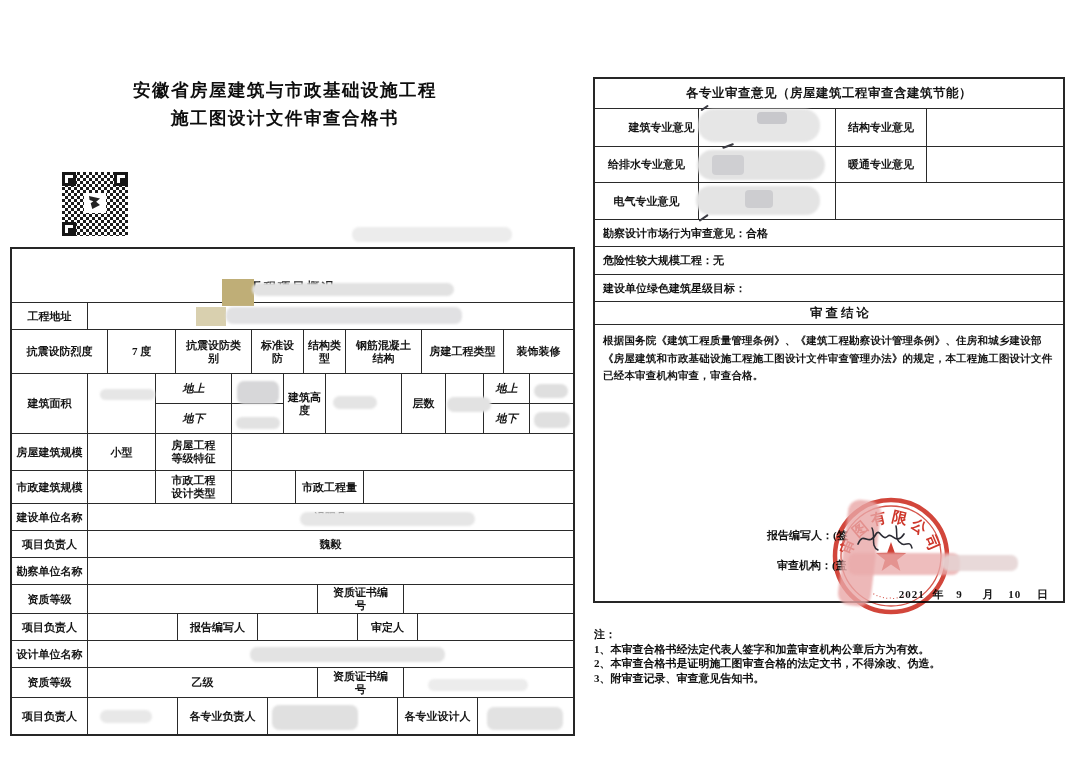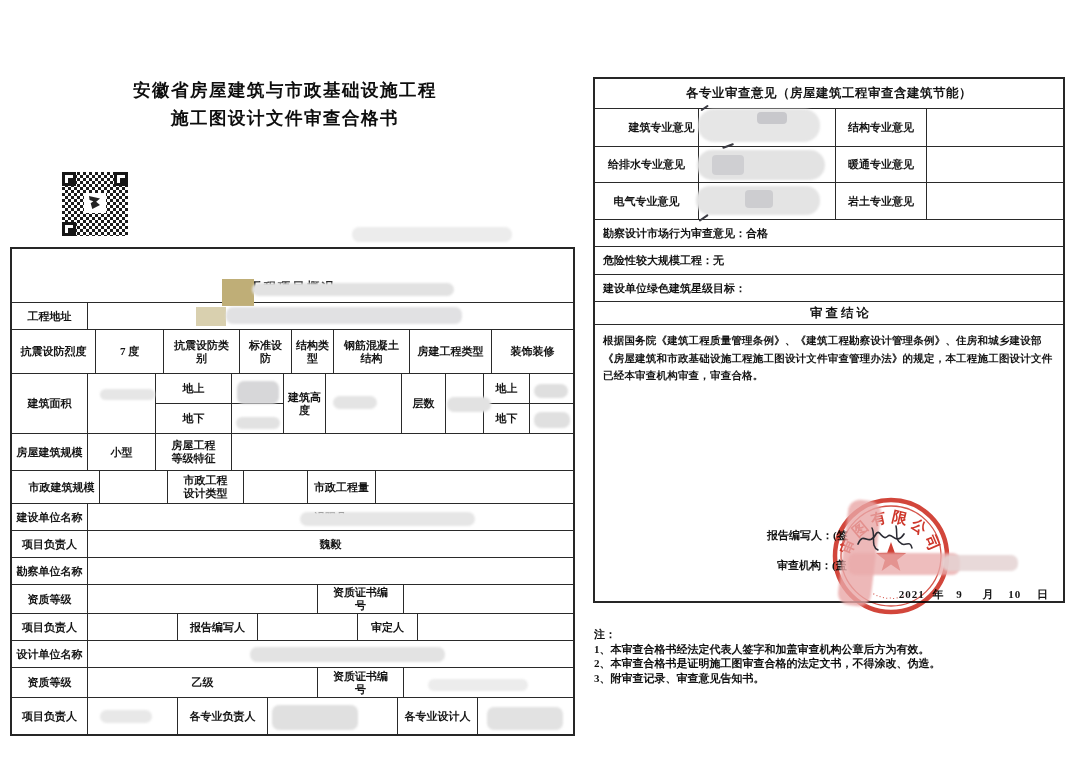--- a/index.html
+++ b/index.html
@@ -21,21 +21,21 @@
   
   .tbl{box-sizing:border-box;border:2px solid #262626;background:#fff;display:flex;flex-direction:column;}
   .row{display:flex;border-bottom:1.5px solid #2a2a2a;box-sizing:border-box;}
   .row:last-child{border-bottom:none;}
   .cell{box-sizing:border-box;border-right:1.5px solid #2a2a2a;display:flex;align-items:center;
         justify-content:center;text-align:center;font-weight:bold;font-size:11px;line-height:13px;
         padding:1px 2px;position:relative;color:#151515;}
   .cell:last-child{border-right:none;}
   .cell.left{justify-content:flex-start;text-align:left;padding-left:8px;}
   .subcol{display:flex;flex-direction:column;padding:0;align-items:stretch;}
-  .subcol>.sub{flex:1;display:flex;align-items:center;justify-content:center;border-bottom:1.5px solid #2a2a2a;}
+  .subcol>.sub{flex:1;display:flex;align-items:center;justify-content:center;border-bottom:1.5px solid #2a2a2a;font-style:italic;}
   .subcol>.sub:last-child{border-bottom:none;}
   .hdr{font-size:12.5px;letter-spacing:2px;}
   
   .redact{position:absolute;border-radius:7px;filter:blur(1.3px);}
   .tan{position:absolute;filter:blur(0.6px);}
   .patch{position:absolute;border-radius:4px;}
   .tick{position:absolute;height:1.6px;background:#3a3a42;border-radius:1px;}
   
   .concl-body{position:relative;display:block !important;text-align:left;}
   .concl-par{padding:7px 9px 0 8px;font-size:10.5px;line-height:17.5px;font-weight:bold;
@@ -65,21 +65,21 @@
 
   <div class="abs tbl" style="left:10px;top:247px;width:565px;height:489px;">
     <div class="row" style="height:30px;margin-top:24px;">
       <div class="cell hdr" style="flex:1;">工程项目概况</div>
     </div>
     <div class="row" style="height:27px;">
       <div class="cell" style="width:76px;">工程地址</div>
       <div class="cell" style="flex:1;"></div>
     </div>
     <div class="row" style="height:44px;">
-      <div class="cell" style="width:84px;">抗震设防烈度</div>
+      <div class="cell" style="width:96px;">抗震设防烈度</div>
       <div class="cell" style="width:68px;">7 度</div>
       <div class="cell" style="width:76px;padding:1px 10px;">抗震设防类别</div>
       <div class="cell" style="width:52px;padding:1px 6px;">标准设防</div>
       <div class="cell" style="width:42px;">结构类型</div>
       <div class="cell" style="width:76px;padding:1px 8px;">钢筋混凝土结构</div>
       <div class="cell" style="width:82px;">房建工程类型</div>
       <div class="cell" style="flex:1;">装饰装修</div>
     </div>
     <div class="row" style="height:60px;">
       <div class="cell" style="width:76px;">建筑面积</div>
@@ -104,21 +104,21 @@
         <div class="sub"></div>
         <div class="sub"></div>
       </div>
     </div>
     <div class="row" style="height:37px;">
       <div class="cell" style="width:76px;">房屋建筑规模</div>
       <div class="cell" style="width:68px;">小型</div>
       <div class="cell" style="width:76px;padding:1px 14px;">房屋工程等级特征</div>
       <div class="cell" style="flex:1;"></div>
     </div>
-    <div class="row" style="height:33px;padding-left:12px;">
+    <div class="row" style="height:33px;">
       <div class="cell" style="width:76px;">市政建筑规模</div>
       <div class="cell" style="width:68px;"></div>
       <div class="cell" style="width:76px;padding:1px 14px;">市政工程设计类型</div>
       <div class="cell" style="width:64px;"></div>
       <div class="cell" style="width:68px;">市政工程量</div>
       <div class="cell" style="flex:1;"></div>
     </div>
     <div class="row" style="height:27px;">
       <div class="cell" style="width:76px;">建设单位名称</div>
       <div class="cell" style="flex:1;">涡阳县</div>
@@ -177,21 +177,20 @@
     </div>
     <div class="row" style="height:36px;">
       <div class="cell" style="width:104px;">给排水专业意见</div>
       <div class="cell" style="width:137px;"></div>
       <div class="cell" style="width:91px;">暖通专业意见</div>
       <div class="cell" style="flex:1;"></div>
     </div>
     <div class="row" style="height:37px;">
       <div class="cell" style="width:104px;">电气专业意见</div>
       <div class="cell" style="width:137px;"></div>
-      <div class="cell" style="width:91px;">岩土专业意见</div>
       <div class="cell" style="flex:1;"></div>
     </div>
     <div class="row" style="height:27px;">
       <div class="cell left" style="flex:1;">勘察设计市场行为审查意见：合格</div>
     </div>
     <div class="row" style="height:28px;">
       <div class="cell left" style="flex:1;">危险性较大规模工程：无</div>
     </div>
     <div class="row" style="height:27px;">
       <div class="cell left" style="flex:1;">建设单位绿色建筑星级目标：</div>

